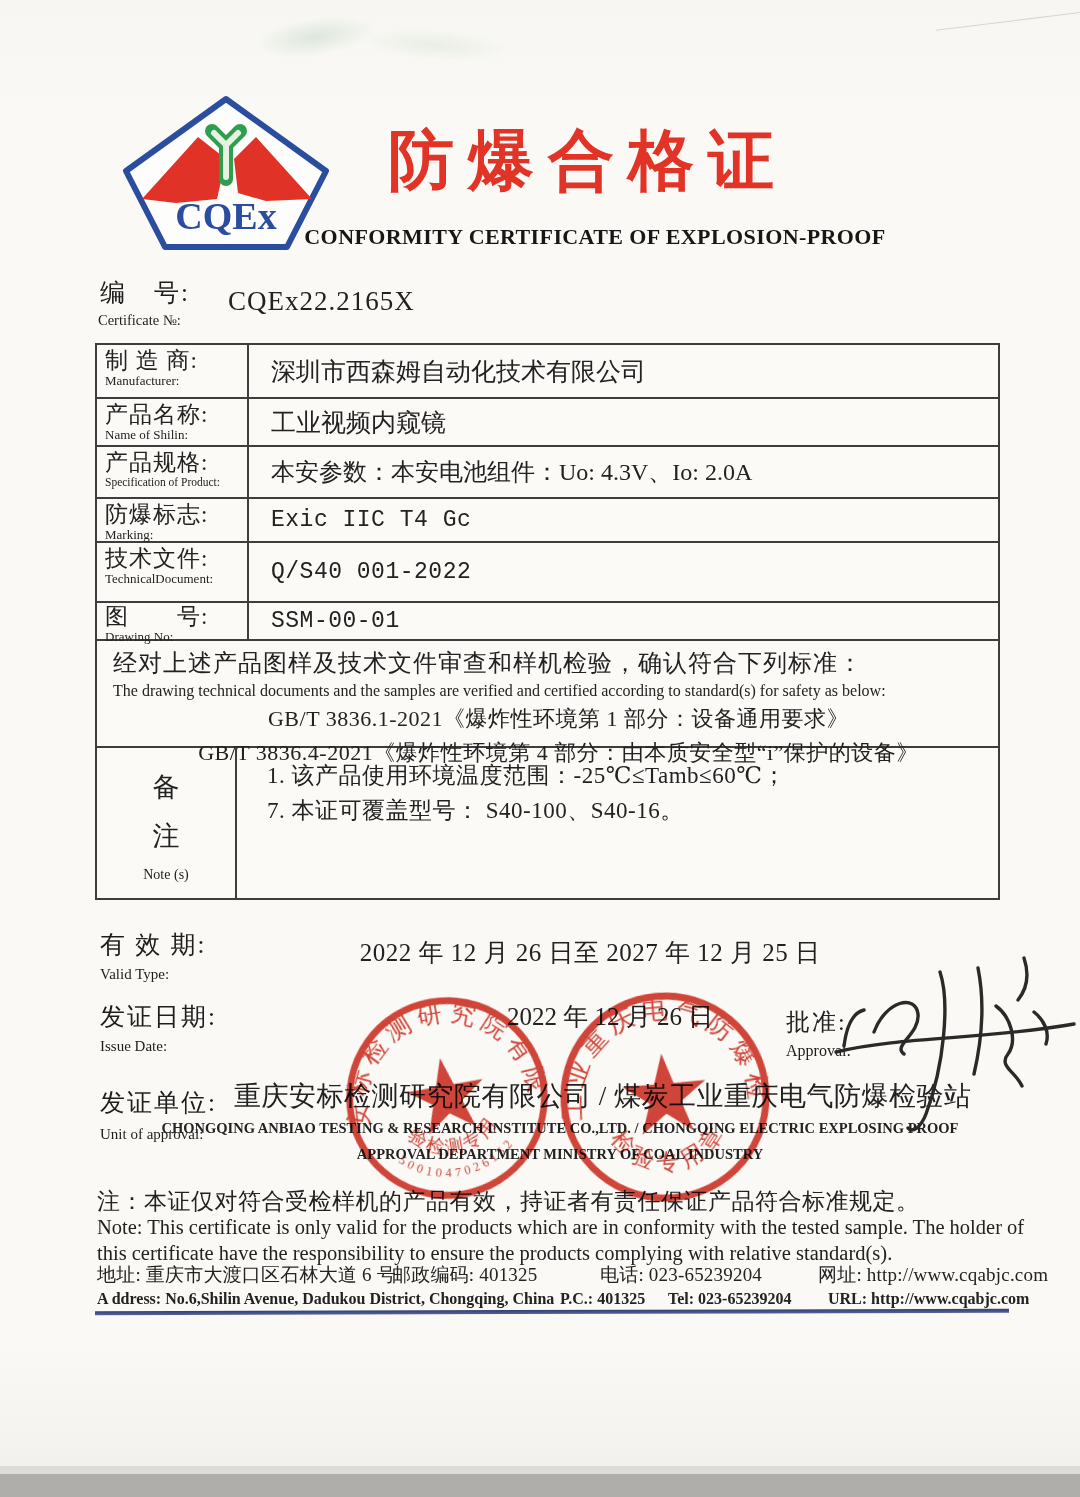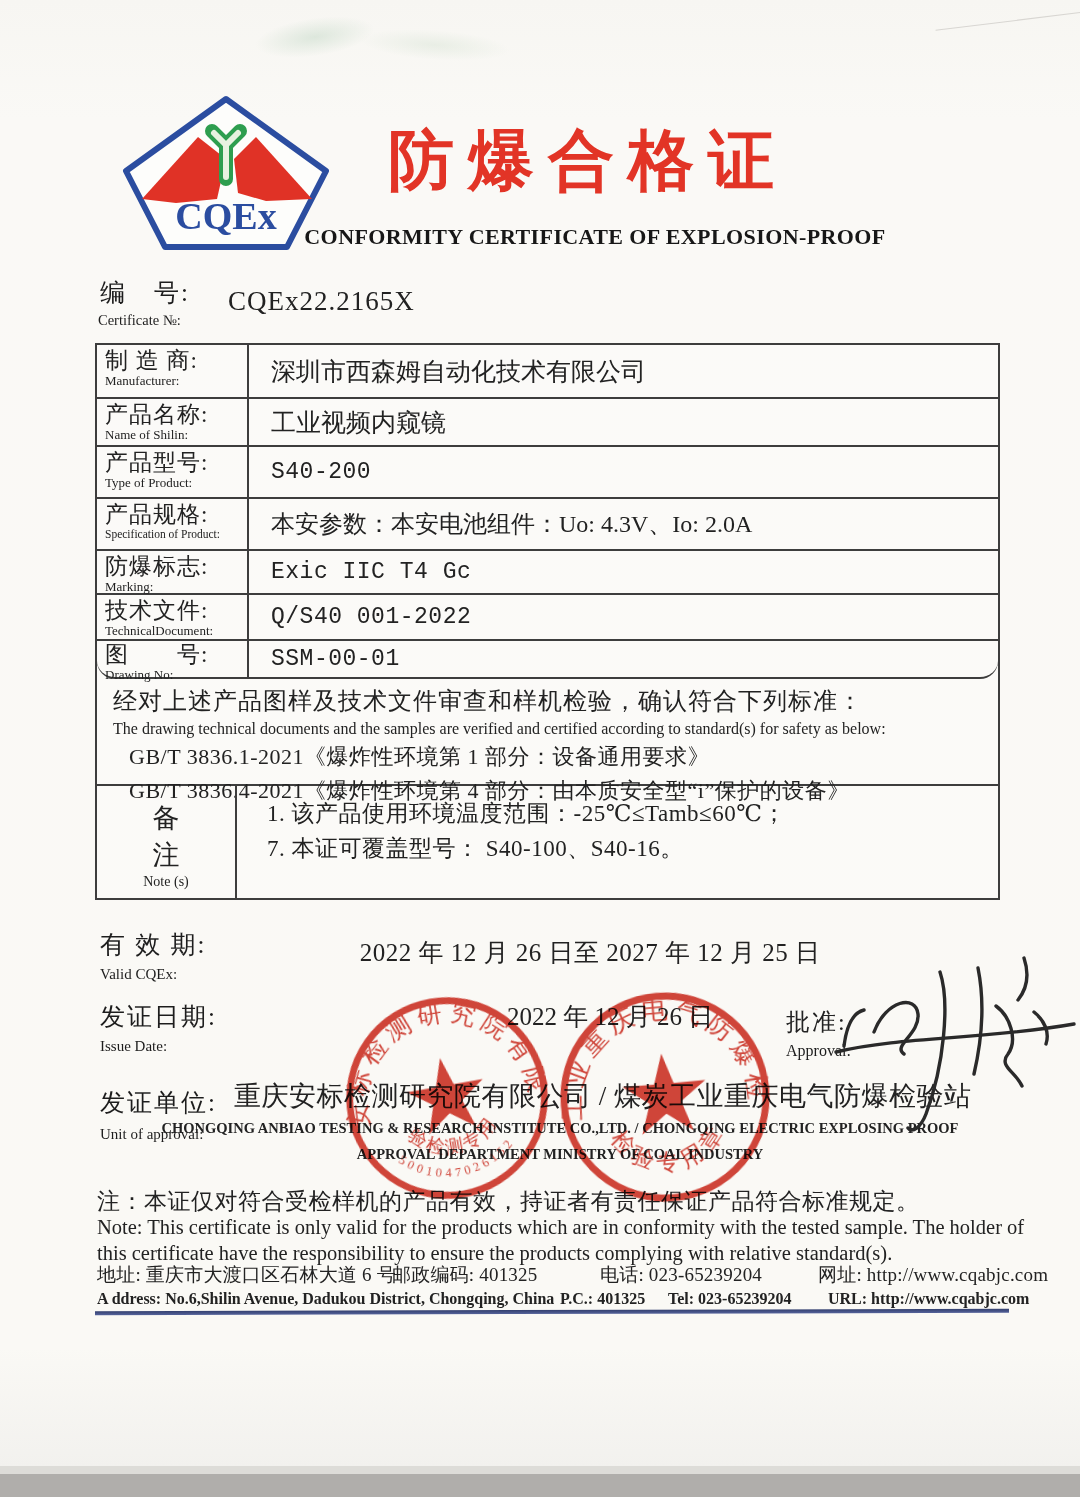--- a/index.html
+++ b/index.html
@@ -31,25 +31,25 @@
        display:flex;flex-direction:column;background:rgba(255,255,255,.25);}
   .trow{display:flex;border-bottom:2px solid #3d3d3d;box-sizing:border-box;}
   .trow:last-child{border-bottom:none;}
   .tc-label{width:152px;min-width:152px;border-right:2px solid #3d3d3d;box-sizing:border-box;
             padding:3px 6px 0 8px;}
   .tc-label .cn{font-size:23px;letter-spacing:1px;line-height:1.15;}
   .tc-label .en{font-size:13px;line-height:1.1;}
   .tc-val{flex:1;display:flex;align-items:center;padding-left:22px;font-size:25px;}
   .mono{font-family:"Liberation Mono","DejaVu Sans Mono",monospace;font-size:23px;letter-spacing:.5px;}
   .h1r{height:54px;} .h2r{height:48px;} .h3r{height:52px;} .h4r{height:52px;}
-  .h5r{height:44px;} .h6r{height:46px;} .h7r{height:38px;border-radius:18px;} .h8r{height:107px;} .h9r{flex:1;}
+  .h5r{height:44px;} .h6r{height:60px;} .h7r{height:38px;} .h8r{height:107px;} .h9r{flex:1;}
   .std-cell{flex:1;padding:6px 10px 0 16px;}
   .std-cn{font-size:24px;letter-spacing:1px;}
   .std-en{font-size:16px;margin-top:3px;}
-  .std-item{font-size:22px;margin-top:4px;margin-left:16px;letter-spacing:.5px;}
+  .std-item{font-size:22px;margin-top:4px;margin-left:16px;letter-spacing:.5px;text-align:center;}
   .note-label{width:140px;min-width:140px;border-right:2px solid #3d3d3d;box-sizing:border-box;
               display:flex;flex-direction:column;align-items:center;justify-content:space-around;padding:14px 0 8px 0;}
   .note-label .ch{font-size:27px;}
   .note-label .en{font-size:14px;}
   .note-body{flex:1;padding:8px 8px 0 30px;}
   .note-item{font-size:23px;letter-spacing:.5px;margin-top:4px;}
   
   .valid-lbl-cn{left:100px;top:928px;}
   .valid-lbl-en{left:100px;top:966px;font-size:15px;}
   .valid-val{left:330px;top:936px;width:520px;text-align:center;font-size:25px;letter-spacing:.5px;}
@@ -108,27 +108,20 @@
         </div>
       <div class="tc-val">深圳市西森姆自动化技术有限公司</div>
     </div>
     <div class="trow h2r">
       <div class="tc-label">
           <div class="cn">产品名称:</div>
           <div class="en">Name of Shilin:</div>
         </div>
       <div class="tc-val">工业视频内窥镜</div>
     </div>
-    <div class="trow h3r">
-      <div class="tc-label">
-          <div class="cn">产品型号:</div>
-          <div class="en">Type of Product:</div>
-        </div>
-      <div class="tc-val mono">S40-200</div>
-    </div>
     <div class="trow h4r">
       <div class="tc-label">
           <div class="cn">产品规格:</div>
           <div class="en" style="font-size:11.5px">Specification of Product:</div>
         </div>
       <div class="tc-val" style="font-size:24px">本安参数：本安电池组件：Uo: 4.3V、Io: 2.0A</div>
     </div>
     <div class="trow h5r">
       <div class="tc-label">
           <div class="cn">防爆标志:</div>
@@ -165,21 +158,21 @@
         <div class="en">Note (s)</div>
       </div>
       <div class="note-body">
         <div class="note-item">1.  该产品使用环境温度范围：-25℃≤Tamb≤60℃；</div>
         <div class="note-item">7.  本证可覆盖型号：  S40-100、S40-16。</div>
       </div>
     </div>
   </div>
 
   <div class="abs lbl-cn valid-lbl-cn">有 效 期:</div>
-  <div class="abs lbl-en valid-lbl-en">Valid CQEx:</div>
+  <div class="abs lbl-en valid-lbl-en">Valid Type:</div>
   <div class="abs valid-val">2022 年 12 月 26 日至 2027 年 12 月 25 日</div>
 
   <div class="abs lbl-cn issue-lbl-cn">发证日期:</div>
   <div class="abs lbl-en issue-lbl-en">Issue Date:</div>
   <div class="abs issue-val">2022 年 12 月 26 日</div>
 
   <div class="abs appr-lbl-cn">批准:</div>
   <div class="abs lbl-en appr-lbl-en">Approval:</div>
   <svg class="abs sig" style="left:828px;top:948px;" width="255" height="195" viewBox="0 0 255 195">
     <g fill="none" stroke="#2a2a2a" stroke-width="3.4" stroke-linecap="round">

